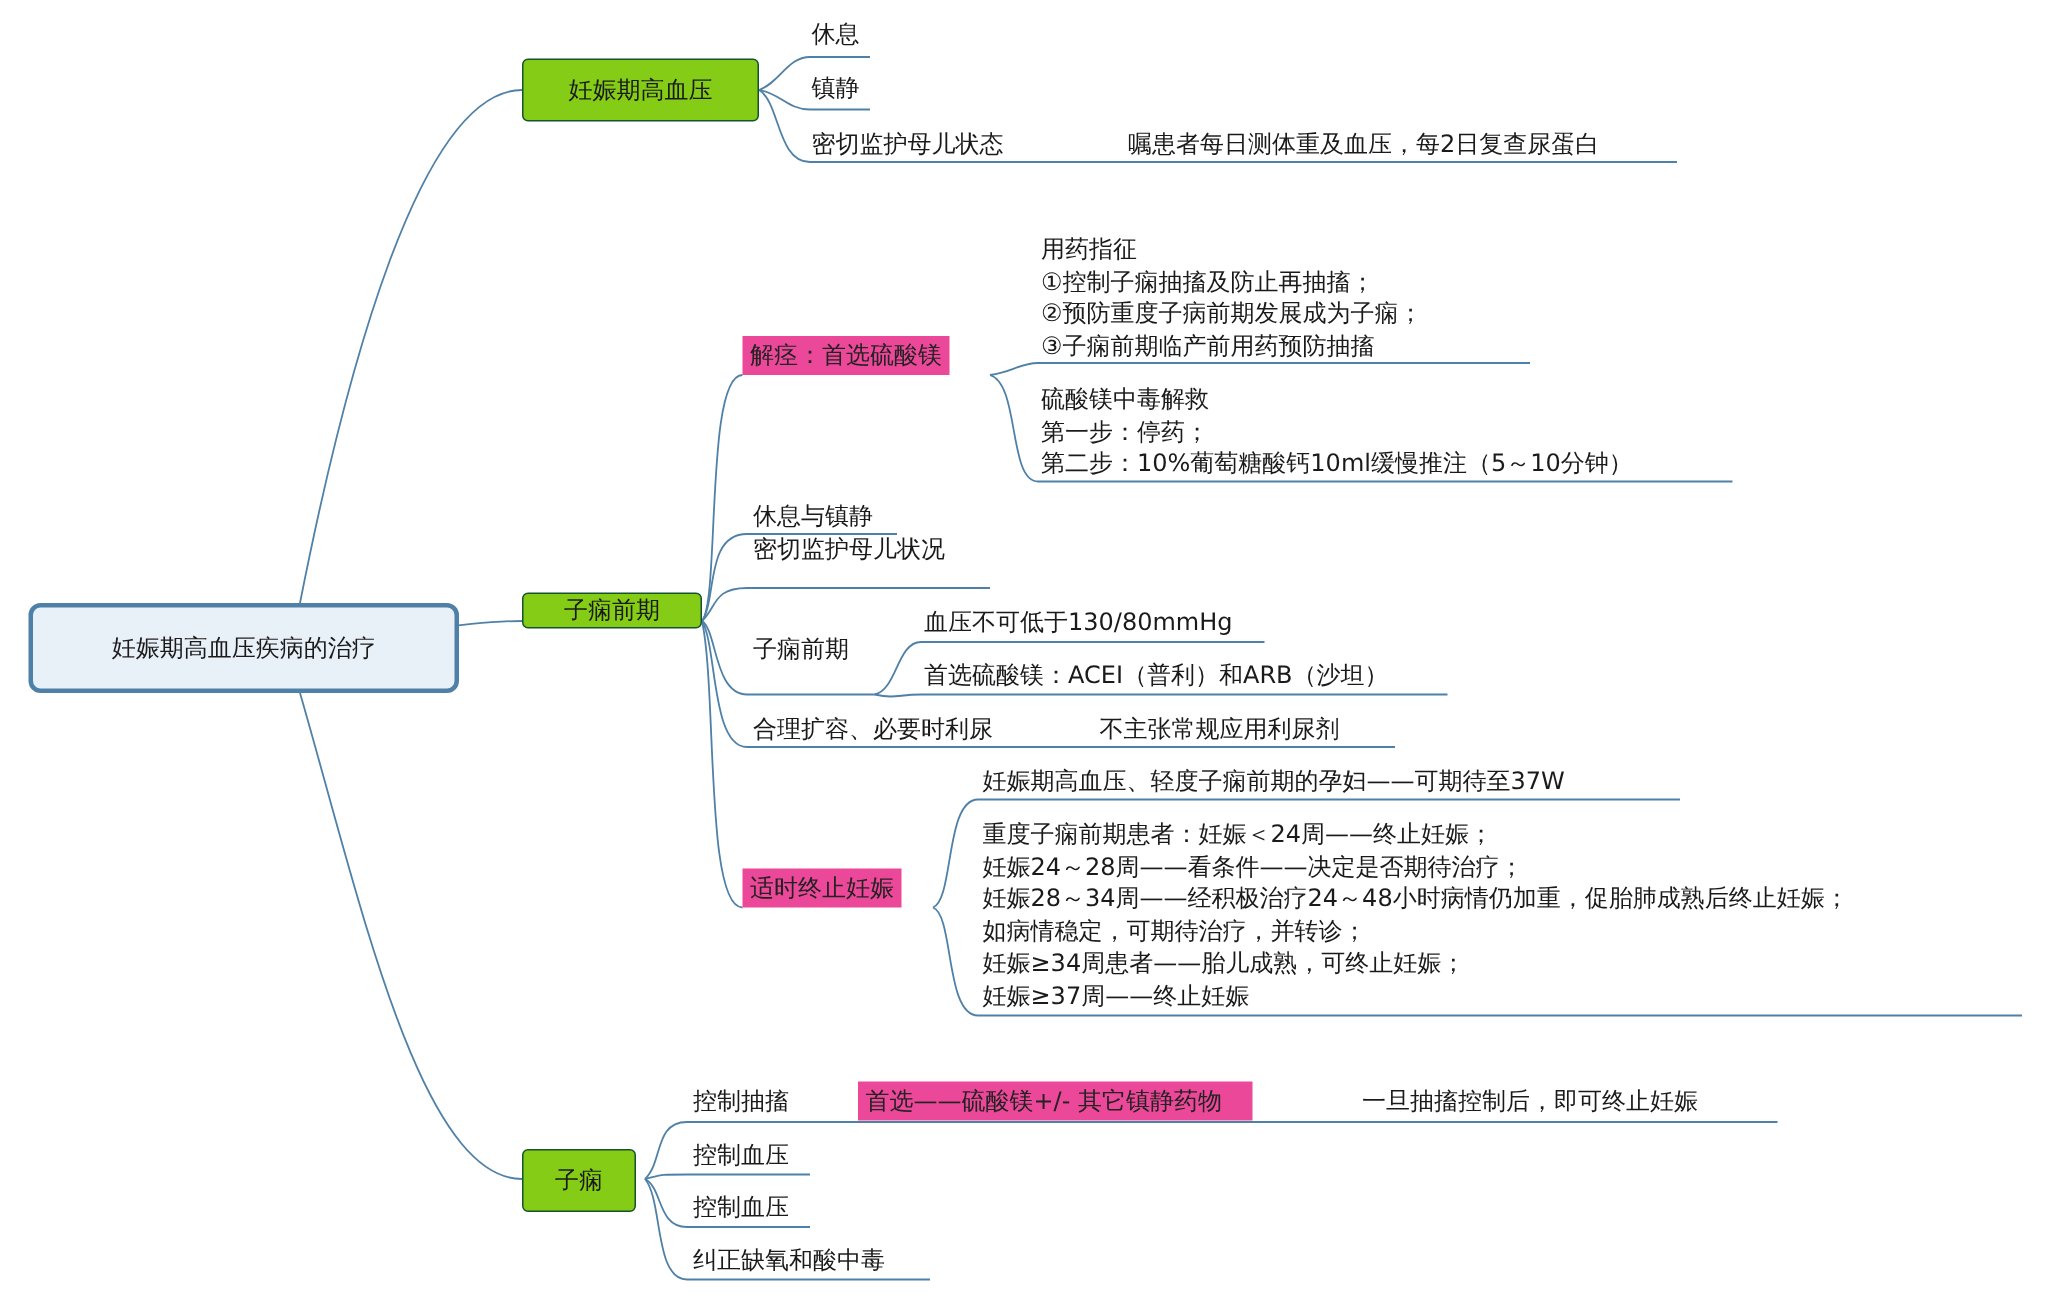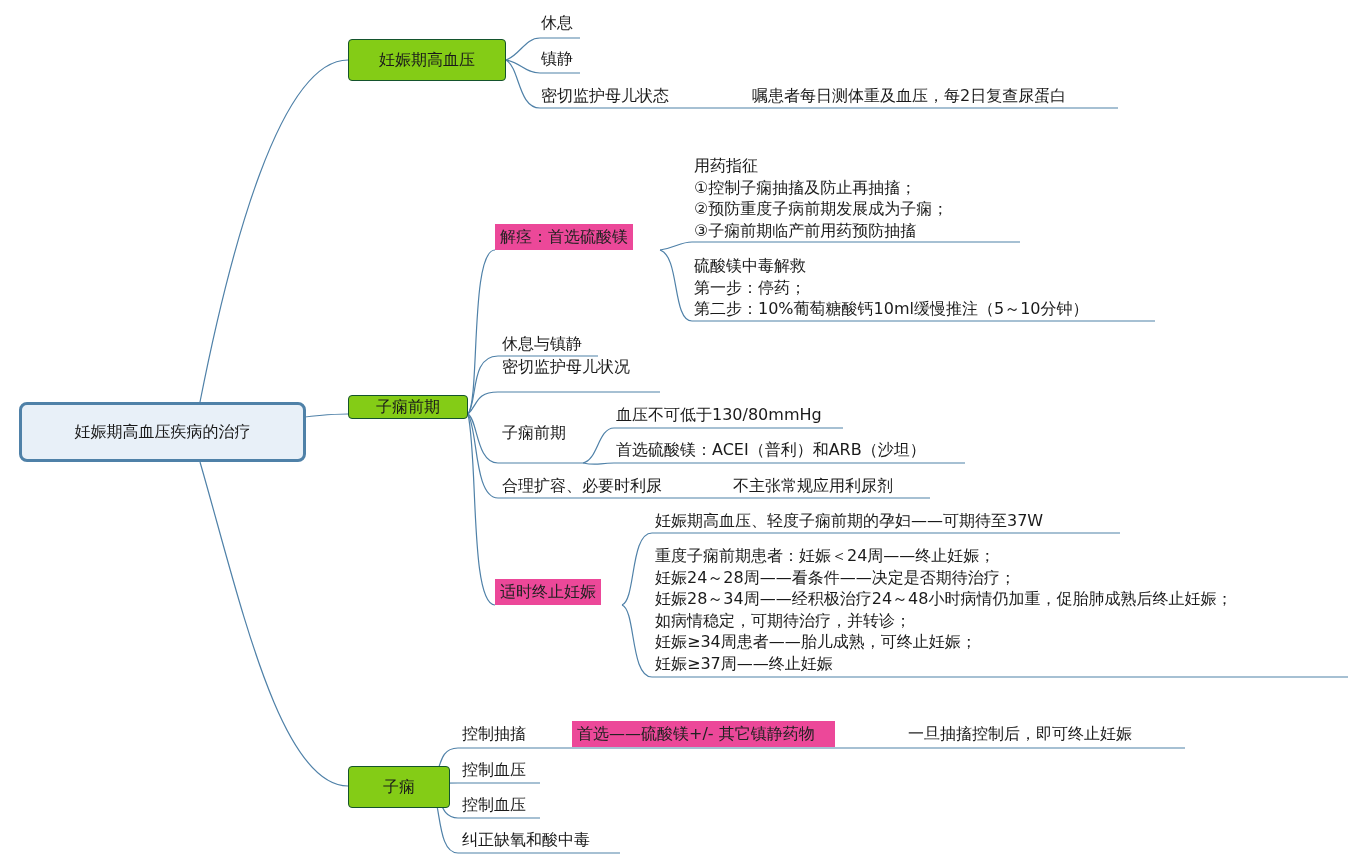--- a/index.html
+++ b/index.html
@@ -89,21 +89,21 @@
 
 <div class="hl" style="left:495px;top:579px;">适时终止妊娠</div>
 <div class="t" style="left:655px;top:511px;">妊娠期高血压、轻度子痫前期的孕妇——可期待至37W</div>
 <div class="multi" style="left:655px;top:545px;">重度子痫前期患者：妊娠＜24周——终止妊娠；
 妊娠24～28周——看条件——决定是否期待治疗；
 妊娠28～34周——经积极治疗24～48小时病情仍加重，促胎肺成熟后终止妊娠；
 如病情稳定，可期待治疗，并转诊；
 妊娠≥34周患者——胎儿成熟，可终止妊娠；
 妊娠≥37周——终止妊娠</div>
 
-<div class="main" style="left:348px;top:766px;width:102px;height:42px;">
+<div class="main" style="left:348px;top:766px;width:76px;height:42px;">
   <span>子痫</span>
 </div>
 <div class="t" style="left:462px;top:724px;">控制抽搐</div>
 <div class="hl" style="left:572px;top:721px;width:263px;">首选——硫酸镁+/- 其它镇静药物</div>
 <div class="t" style="left:908px;top:724px;">一旦抽搐控制后，即可终止妊娠</div>
 <div class="t" style="left:462px;top:760px;">控制血压</div>
 <div class="t" style="left:462px;top:795px;">控制血压</div>
 <div class="t" style="left:462px;top:830px;">纠正缺氧和酸中毒</div>
 
 </body></html>

